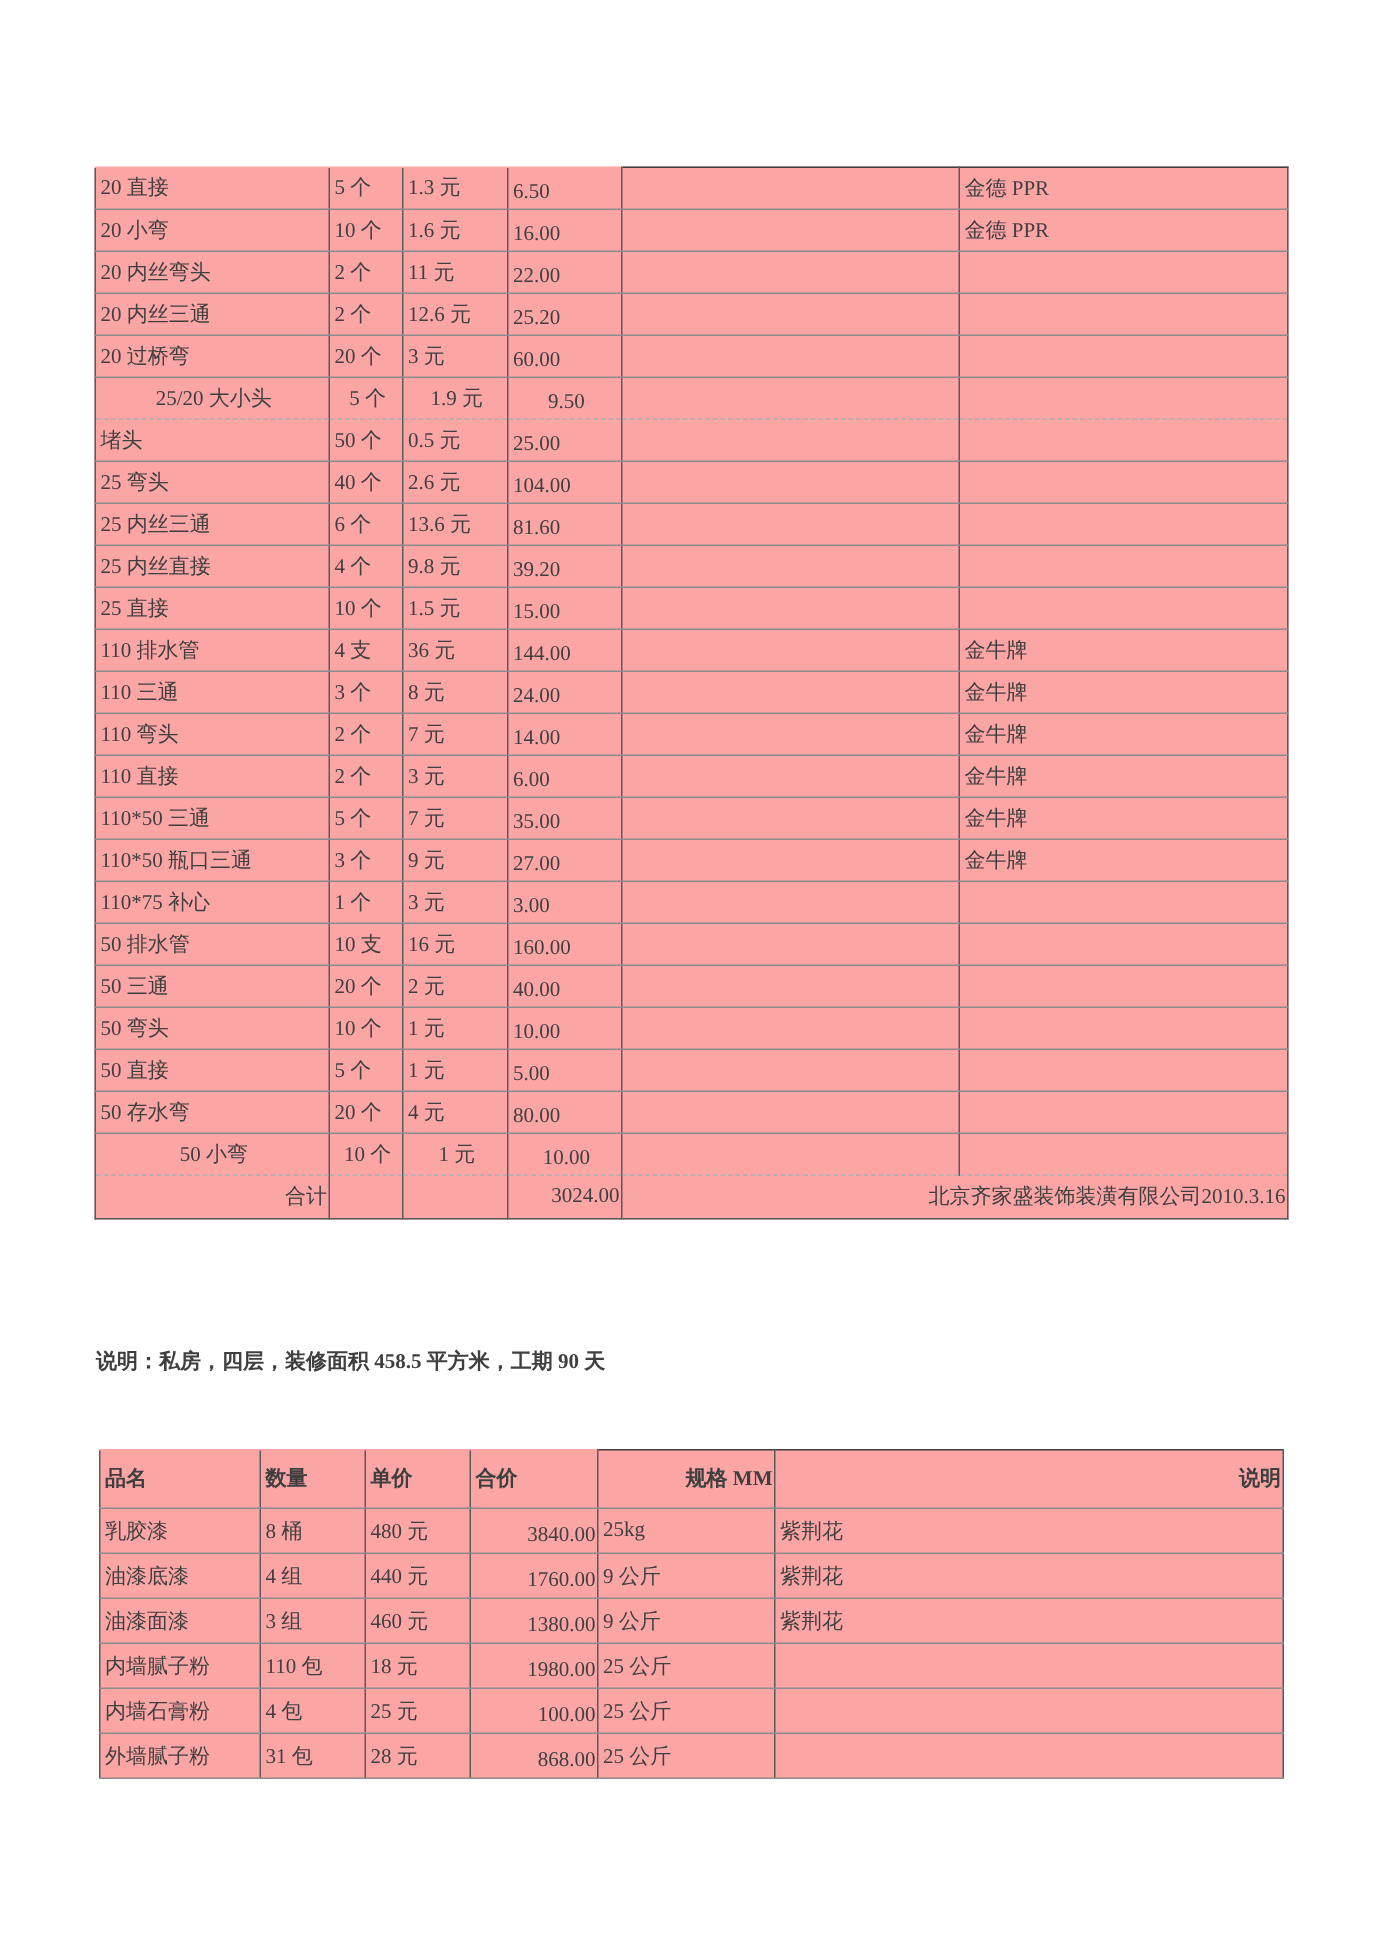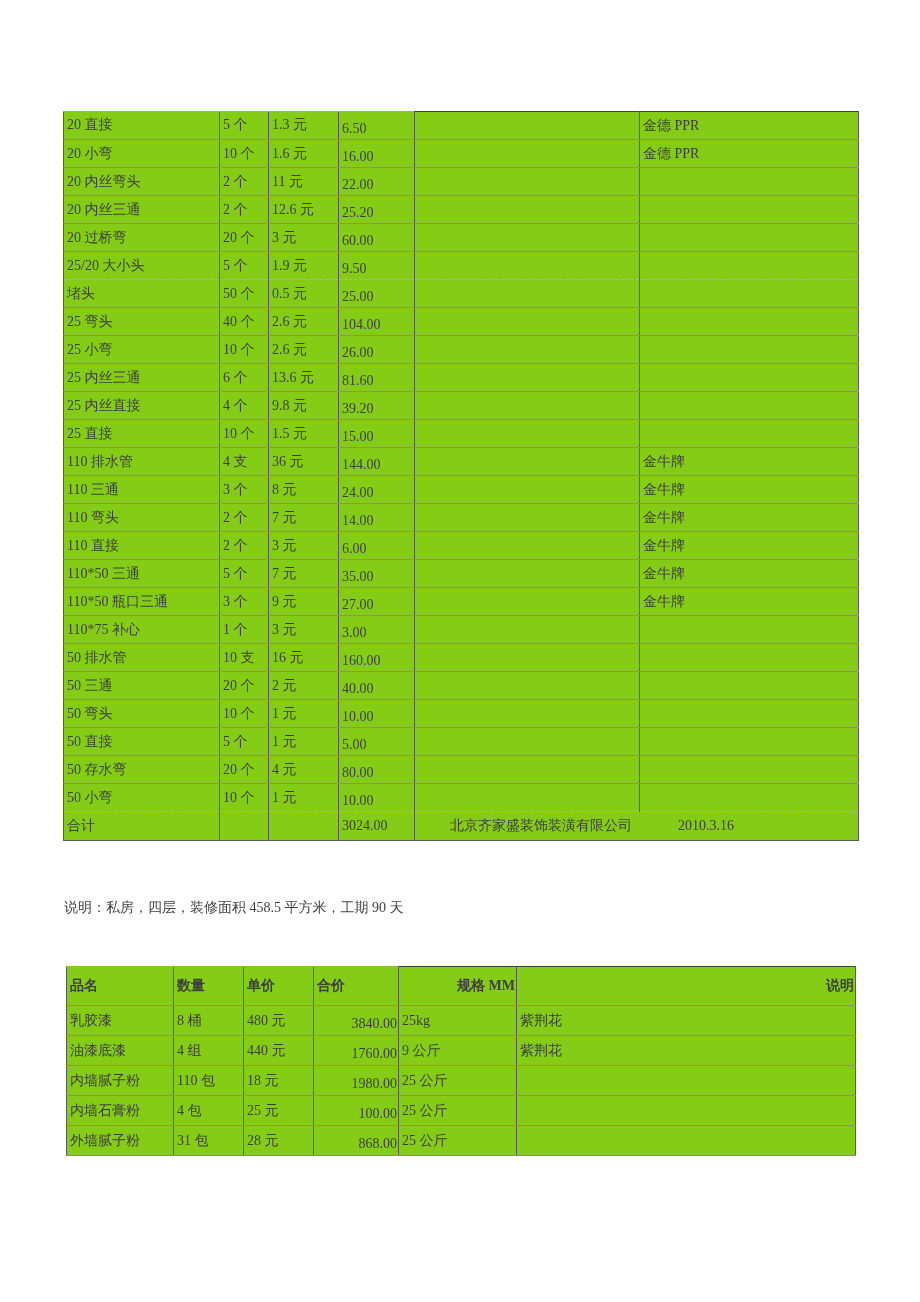--- a/index.html
+++ b/index.html
@@ -4,49 +4,49 @@
 <style>
   * { margin: 0; padding: 0; box-sizing: border-box; }
   html, body { background: #ffffff; }
   body {
     width: 920px; height: 1302px; position: relative; overflow: hidden;
     font-family: "Liberation Serif", "DejaVu Serif", serif;
     color: #3f3f3f;
   }
   table {
     border-collapse: collapse; table-layout: fixed; position: absolute;
-    background: #84cc16;
+    background: #fca5a5;
   }
   td, th {
     border-left: 1px solid #5a5a5a;
     border-right: 1px solid #5a5a5a;
     border-bottom: 1px solid #8c8c8c;
     border-top: none;
     font-size: 14px; font-weight: normal;
     padding: 0 1px 0 3px;
     vertical-align: middle; text-align: left;
     overflow: hidden; white-space: nowrap;
   }
   
   .t1 { left: 63px; top: 111px; width: 795px; }
   .t1 tr { height: 28px; }
   
   #t1-body tr:first-child td:nth-child(n+5) { border-top: 1px solid #3f3f3f; }
   
-  .t1 tr.dash-after td { border-bottom: 1px dashed #b0b0b0; }
+  .t1 tr.dash-after td { border-bottom: 1px dashed #b0b0b0; text-align: center; }
   .t1 tr.dash-before td { border-top: none; margin-left: 40px; }
   
   .t1 td:nth-child(4) { padding-top: 7px; }
   .t1 tr.total-row { height: 29px; }
-  .t1 tr.total-row td { border-bottom: 1px solid #5a5a5a; padding-top: 0; }
+  .t1 tr.total-row td { border-bottom: 1px solid #5a5a5a; padding-top: 0; text-align: right; }
   .t1 .company { display: inline-block; width: 228px; margin-left: 32px; }
   
   .note {
     position: absolute; left: 64px; top: 899px;
-    font-size: 14px; color: #3f3f3f;
+    font-size: 14px; color: #3f3f3f; font-weight: bold;
   }
   
   .t2 { left: 66px; top: 966px; width: 789px; }
   .t2 thead tr { height: 39px; }
   .t2 tbody tr { height: 30px; }
   .t2 th { font-weight: bold; }
   
   .t2 thead th:nth-child(n+5) { border-top: 1px solid #3f3f3f; text-align: right; }
   .t2 td:nth-child(4) { text-align: right; padding-right: 1px; padding-top: 7px; }
 </style>
@@ -117,28 +117,20 @@
         <td>0.5 元</td>
         <td>25.00</td>
         <td></td>
         <td></td>
       </tr>
       <tr>
         <td>25 弯头</td>
         <td>40 个</td>
         <td>2.6 元</td>
         <td>104.00</td>
-        <td></td>
-        <td></td>
-      </tr>
-      <tr>
-        <td>25 小弯</td>
-        <td>10 个</td>
-        <td>2.6 元</td>
-        <td>26.00</td>
         <td></td>
         <td></td>
       </tr>
       <tr>
         <td>25 内丝三通</td>
         <td>6 个</td>
         <td>13.6 元</td>
         <td>81.60</td>
         <td></td>
         <td></td>
@@ -309,20 +301,28 @@
       </tr>
       <tr>
         <td>油漆底漆</td>
         <td>4 组</td>
         <td>440 元</td>
         <td>1760.00</td>
         <td>9 公斤</td>
         <td>紫荆花</td>
       </tr>
       <tr>
+        <td>油漆面漆</td>
+        <td>3 组</td>
+        <td>460 元</td>
+        <td>1380.00</td>
+        <td>9 公斤</td>
+        <td>紫荆花</td>
+      </tr>
+      <tr>
         <td>内墙腻子粉</td>
         <td>110 包</td>
         <td>18 元</td>
         <td>1980.00</td>
         <td>25 公斤</td>
         <td></td>
       </tr>
       <tr>
         <td>内墙石膏粉</td>
         <td>4 包</td>

